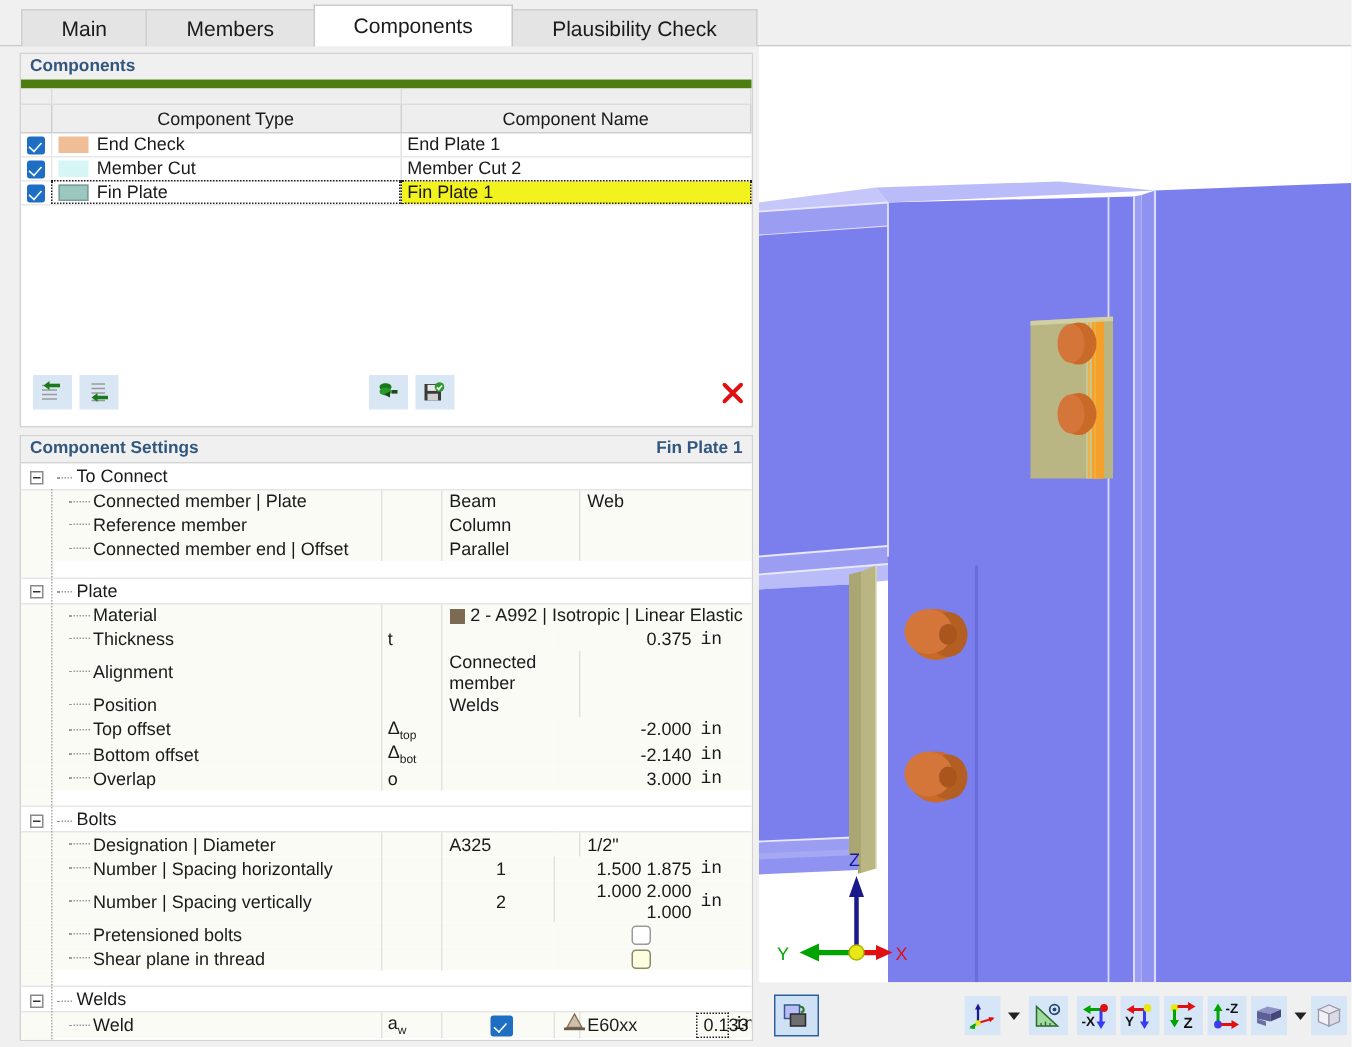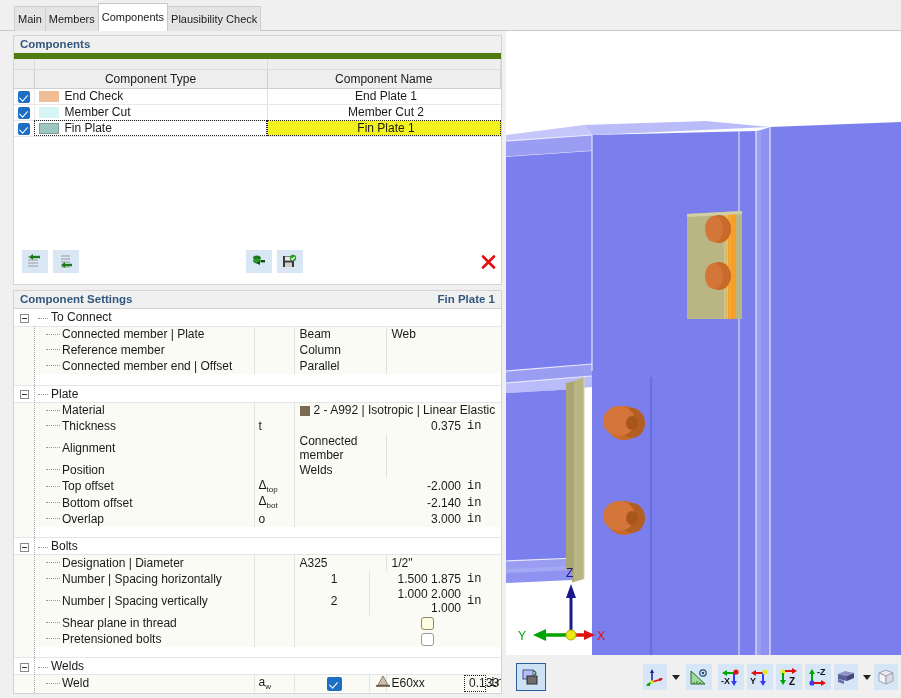--- a/index.html
+++ b/index.html
@@ -15,23 +15,23 @@
   #app { position: relative; width: 901px; height: 698px; background:#f0f0f0; }
 
   
   .tabstrip {
     position:absolute; left:0; top:0; width:901px; height:31px;
     background:#f0f0f0;
     border-bottom:1px solid #c8c8c8;
   }
   .tabstrip .tabs { position:absolute; left:14px; top:3px; height:28px; display:flex; align-items:flex-end; }
   .tab {
-    height:25px; line-height:25px; padding:0 3px;
+    height:25px; line-height:25px; padding:0 26px;
     background:#e4e4e4; border:1px solid #cfcfcf; border-bottom:none;
-    margin-right:-1px; color:#1a1a1a; font-size:11px; white-space:nowrap;
+    margin-right:-1px; color:#1a1a1a; font-size:14px; white-space:nowrap;
   }
   .tab.active {
     background:#ffffff; height:28px; line-height:27px;
     border-color:#c8c8c8; position:relative; z-index:3;
   }
 
   
   .leftpanel { position:absolute; left:0; top:31px; width:505px; height:667px; background:#f0f0f0; }
 
   .groupbox { position:absolute; background:#ffffff; border:1px solid #d3d3d3; }
@@ -53,21 +53,21 @@
     height:19px; background:#eeeeee; color:#1a1a1a; font-size:12px;
     border-right:1px solid #cfcfcf; border-bottom:1px solid #cfcfcf;
     text-align:center;
   }
   .col-chk { width:20px; }
   .col-type { width:233px; }
 
   .grid-row td { height:16px; border-bottom:1px solid #e8e8e8; font-size:12px; }
   .grid-row td.c-chk { text-align:center; border-right:1px solid #e8e8e8; background:#fff;}
   .grid-row td.c-type { padding-left:2px; border-right:1px solid #e0e0e0; }
-  .grid-row td.c-name { padding-left:4px;text-align:center; }
+  .grid-row td.c-name { padding-left:4px; }
   .cell-sel-dotted { outline:1px dotted #222; outline-offset:-1px; }
   .hl { background:#f2f21e; }
 
   .chk {
     display:inline-block; width:12px; height:12px; border-radius:2px;
     background:#1e6fc4; position:relative; vertical-align:middle;
   }
   .chk::after {
     content:""; position:absolute; left:3px; top:2px; width:4px; height:7px;
     border:solid #fff; border-width:0 1.6px 1.6px 0; transform:rotate(42deg);
@@ -407,35 +407,35 @@
                 <td class="lbl"><span class="treebranch"></span><span>Number | Spacing vertically</span></td>
                 <td class="sym"></td>
                 <td class="val ctr">2</td>
                 <td class="val"></td>
                 <td class="val num hl" style="border-left: none;">1.000 2.000 1.000</td>
                 <td class="val unit hl" style="border-left: none;">in</td>
                 <td class="val" style="border-left: none;"></td>
               </tr>
               <tr class="prow">
                 <td class="gut"></td>
+                <td class="lbl"><span class="treebranch"></span><span>Pretensioned bolts</span></td>
+                <td class="sym"></td>
+                <td class="val"></td>
+                <td class="val" style="border-left: none;"></td>
+                <td class="val ctr" style="border-left: none;"><span class="cbox"></span></td>
+                <td class="val" style="border-left: none;"></td>
+                <td class="val" style="border-left: none;"></td>
+              </tr>
+              <tr class="prow">
+                <td class="gut"></td>
                 <td class="lbl"><span class="treebranch"></span><span>Shear plane in thread</span></td>
                 <td class="sym"></td>
                 <td class="val"></td>
                 <td class="val" style="border-left: none;"></td>
                 <td class="val ctr hl" style="border-left: none;"><span class="cbox cbox-y"></span></td>
-                <td class="val" style="border-left: none;"></td>
-                <td class="val" style="border-left: none;"></td>
-              </tr>
-              <tr class="prow">
-                <td class="gut"></td>
-                <td class="lbl"><span class="treebranch"></span><span>Pretensioned bolts</span></td>
-                <td class="sym"></td>
-                <td class="val"></td>
-                <td class="val" style="border-left: none;"></td>
-                <td class="val ctr" style="border-left: none;"><span class="cbox"></span></td>
                 <td class="val" style="border-left: none;"></td>
                 <td class="val" style="border-left: none;"></td>
               </tr>
               <tr class="blank">
                 <td class="gut"></td>
                 <td colspan="7"></td>
               </tr>
               <tr class="sec">
                 <td class="gut" style="padding-left: 6px;"><span class="expander"></span></td>
                 <td class="sec-name" colspan="7"><span class="dots"></span><span>Welds</span></td>

